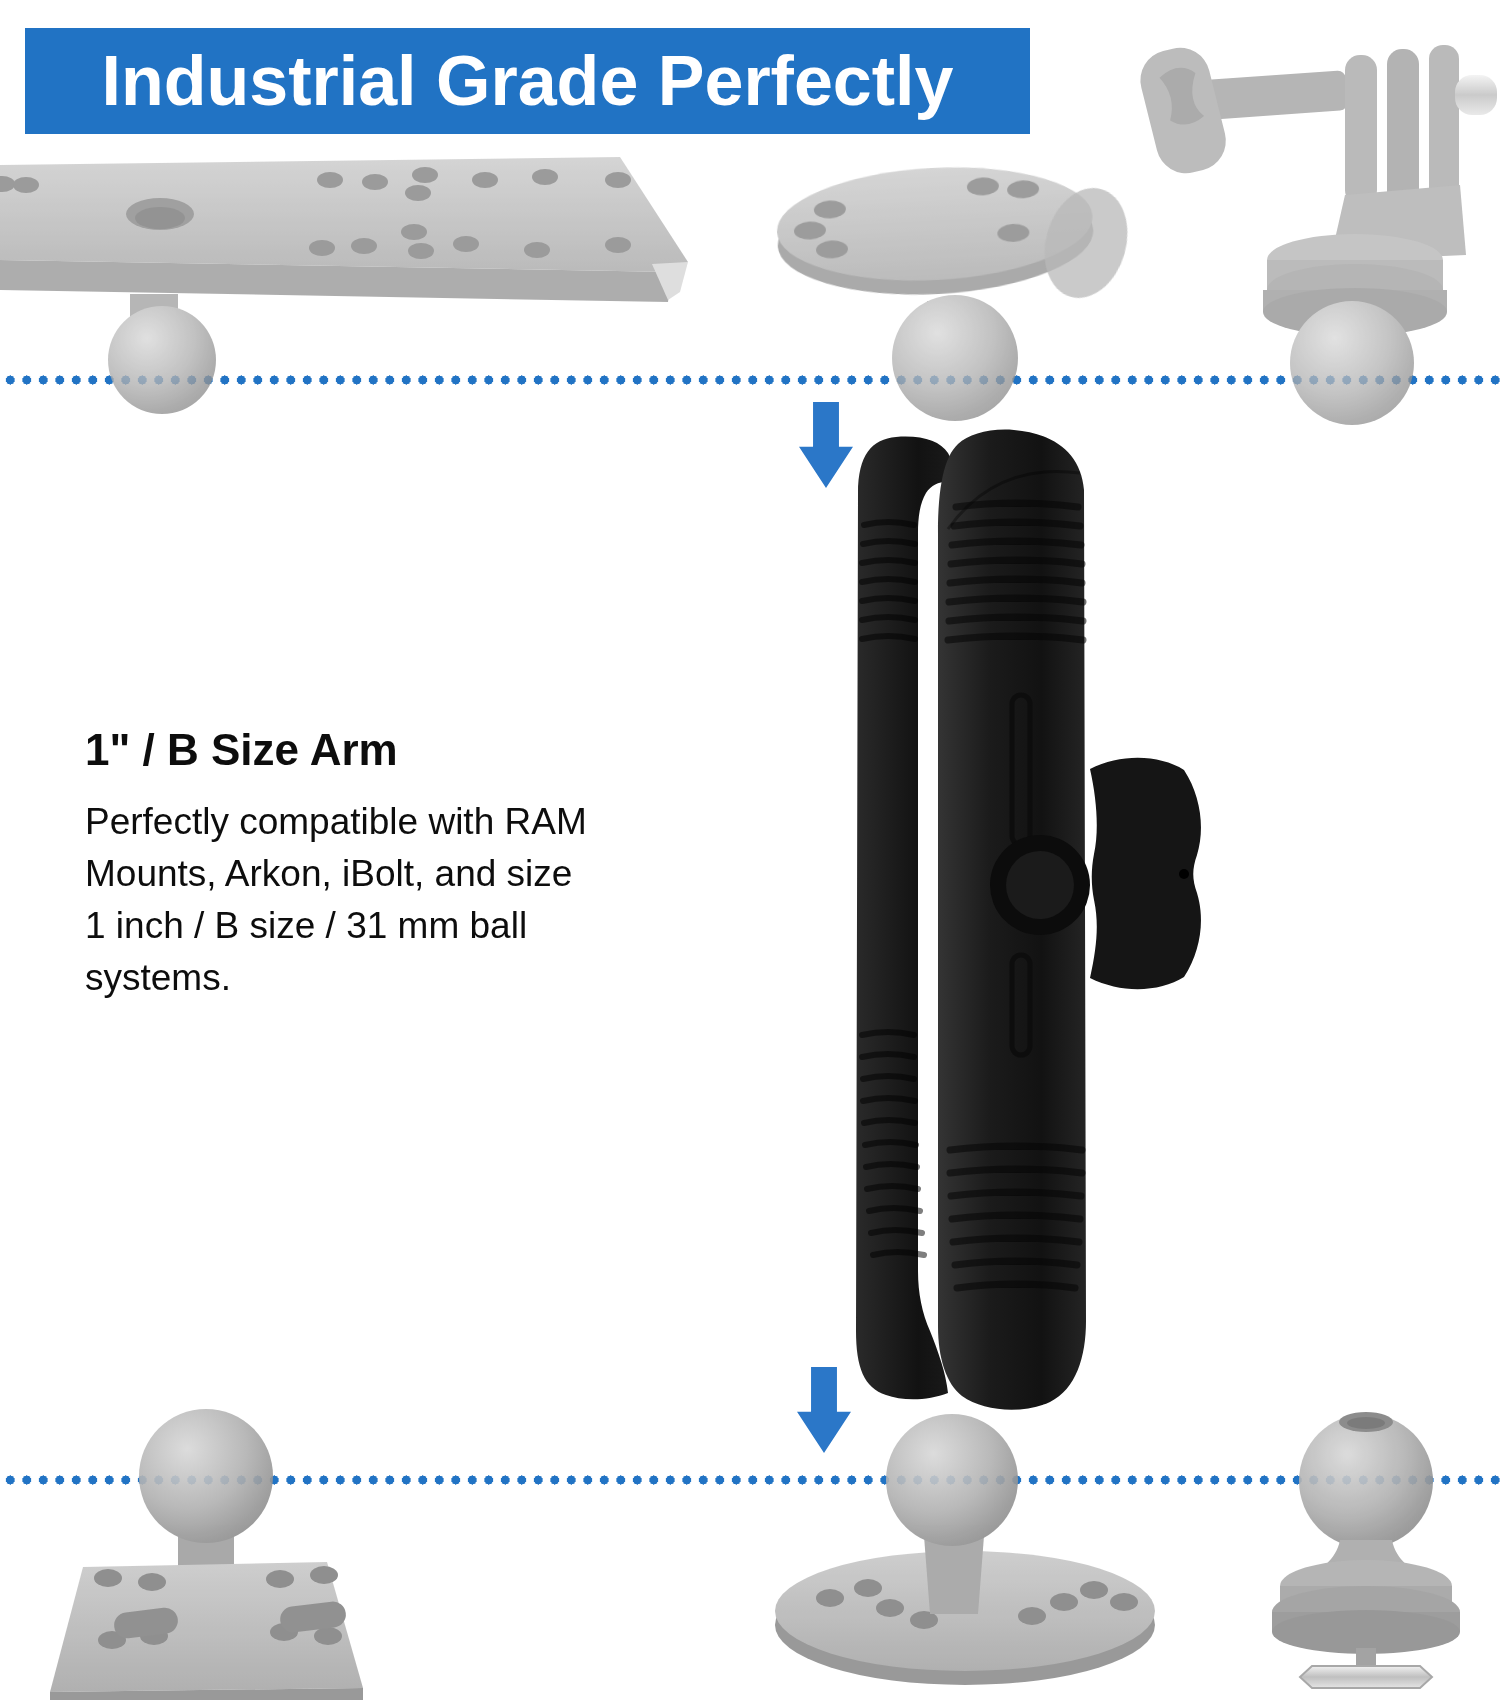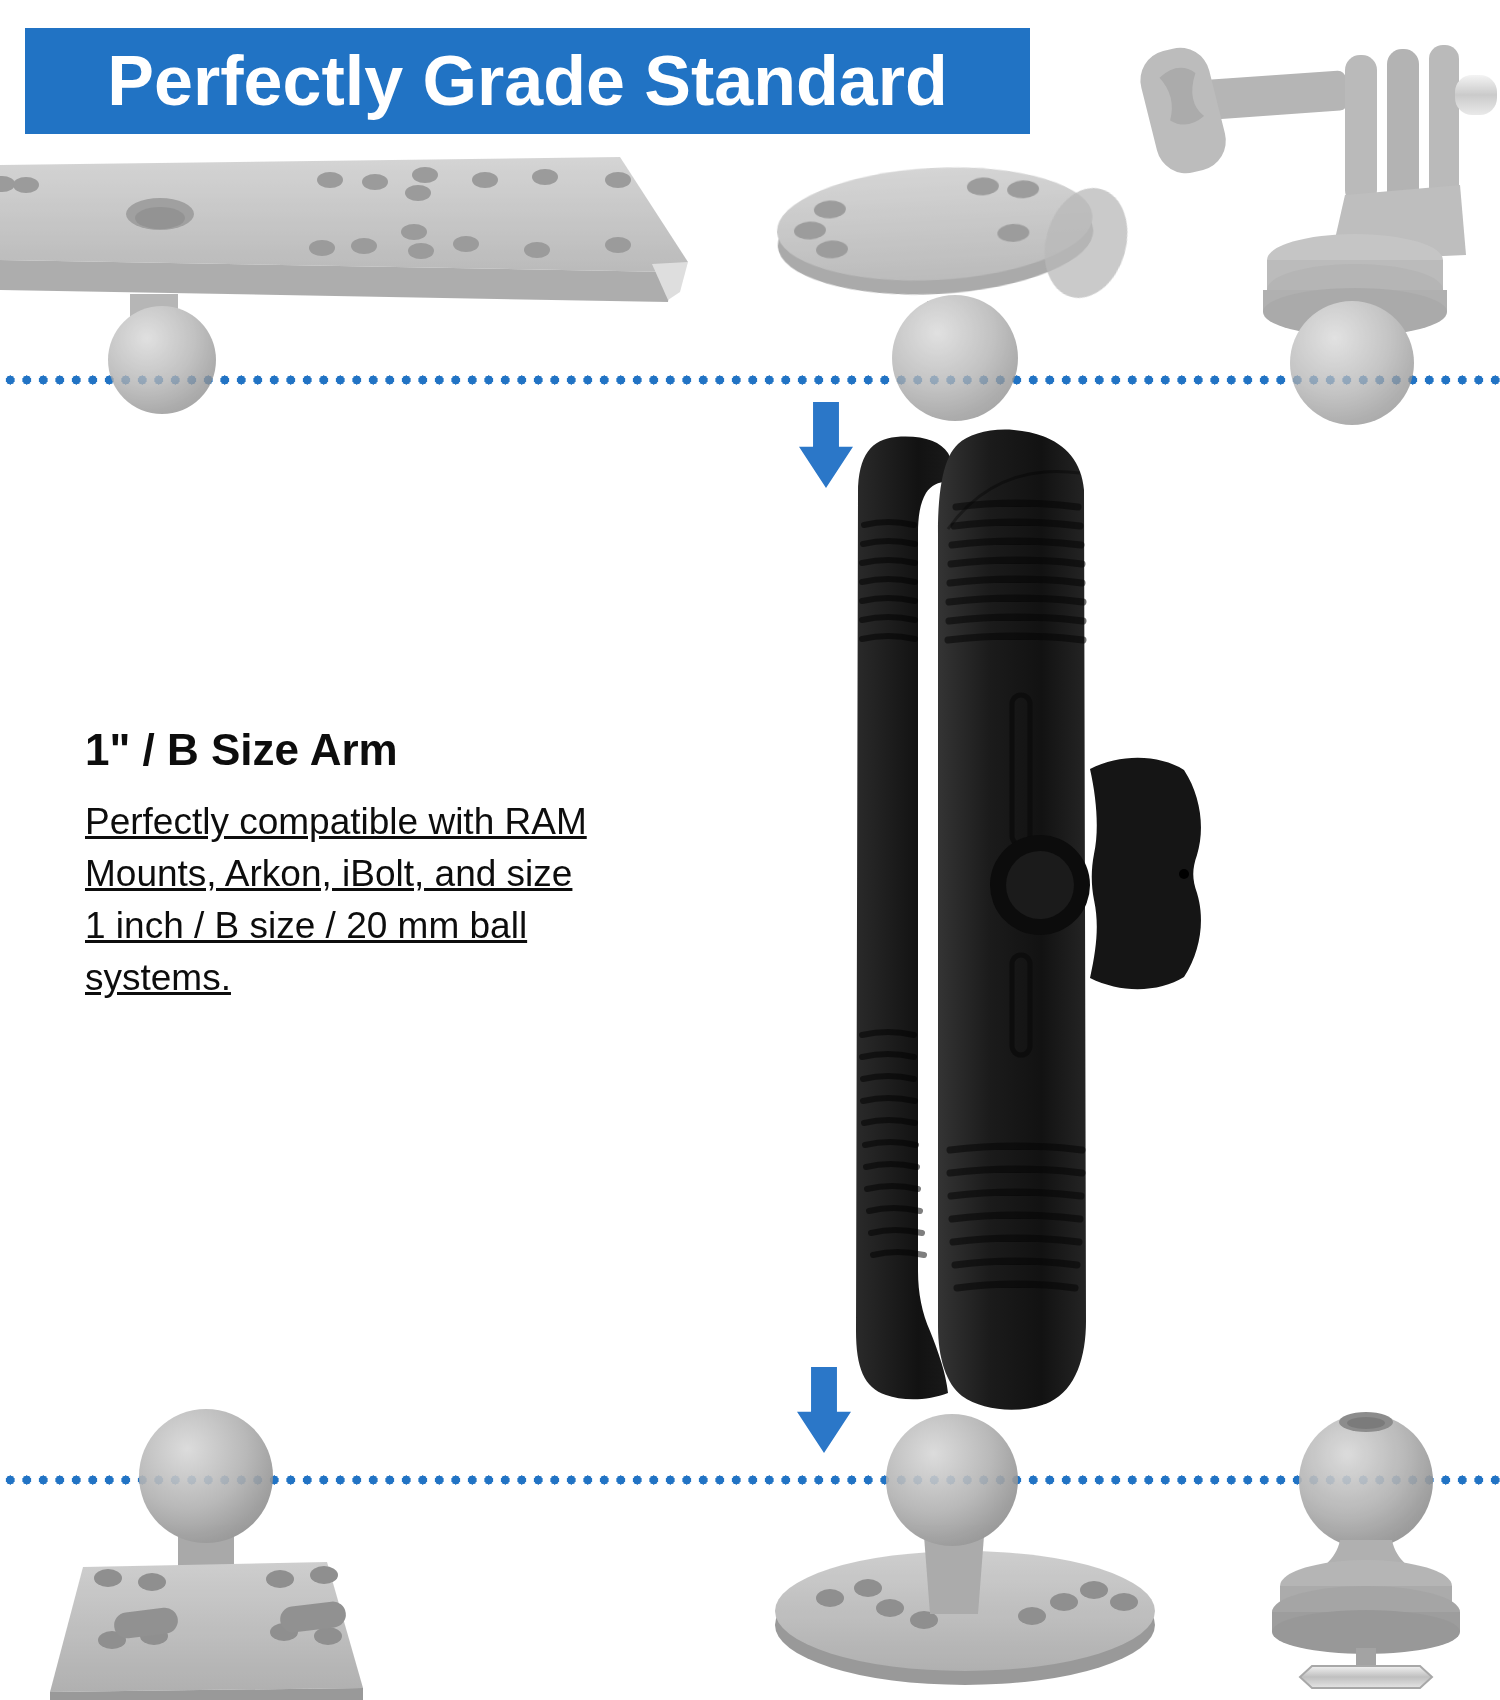--- a/index.html
+++ b/index.html
@@ -31,21 +31,21 @@
   #fig-top-center{left:770px;top:158px;}
   #fig-top-right{left:1040px;top:25px;}
   #fig-arm{left:788px;top:393px;z-index:2;}
   #fig-bottom-left{left:28px;top:1398px;}
   #fig-bottom-center{left:772px;top:1402px;}
   #fig-bottom-right{left:1242px;top:1402px;}
 
   
   .info{position:absolute;left:85px;top:726px;width:620px;z-index:2;color:#0d0d0d;}
   .info h2{margin:0;font-size:44px;font-weight:bold;line-height:1.1;}
-  .info .para{margin-top:22px;font-size:37px;line-height:52px;text-decoration:underline;}
+  .info .para{margin-top:22px;font-size:37px;line-height:52px;}
 </style>
 </head>
 <body>
 
 <div id="stage">
 
   <svg width="0" height="0" style="position:absolute">
     <defs>
       <radialGradient id="gBall" cx="36%" cy="30%" r="80%">
         <stop offset="0" stop-color="#d8d8d8"></stop>
@@ -70,21 +70,21 @@
       </linearGradient>
       <linearGradient id="gLeft" x1="0" y1="0" x2="1" y2="0">
         <stop offset="0" stop-color="#2a2a2a"></stop>
           <stop offset="0.6" stop-color="#121212"></stop>
           <stop offset="1" stop-color="#1c1c1c"></stop>
       </linearGradient>
     </defs>
   </svg>
 
   <div class="banner">
-    <span>Perfectly Grade Standard</span>
+    <span>Industrial Grade Perfectly</span>
   </div>
 
   <div class="dotline" id="dotline-top"></div>
   <div class="dotline" id="dotline-bottom"></div>
 
   <div class="fig" id="fig-top-left">
     <svg width="700" height="285" viewBox="0 0 700 285">
       <g opacity="0.78">
         <path d="M8,120 L8,25 L628,17 L696,122 L680,132 Z" fill="url(#gPlate)"></path>
         <path d="M8,120 L680,132 L676,162 L8,150 Z" fill="#979797"></path>
@@ -221,21 +221,21 @@
            C303,492 303,476 306,461 C311,438 309,407 302,376 Z"></path>
       <circle cx="396" cy="481" r="5" fill="#000000"></circle>
     </svg>
   </div>
 
   <div class="info">
     <h2>1" / B Size Arm</h2>
     <div class="para">
       <div>Perfectly compatible with RAM</div>
       <div>Mounts, Arkon, iBolt, and size</div>
-      <div>1 inch / B size / 20 mm ball</div>
+      <div>1 inch / B size / 31 mm ball</div>
       <div>systems.</div>
     </div>
   </div>
 
   <div class="arrow" id="arrow-top"></div>
   <div class="arrow" id="arrow-bottom"></div>
 
   <div class="fig" id="fig-bottom-left">
     <svg width="368" height="302" viewBox="0 0 368 302">
       <g opacity="0.9">

